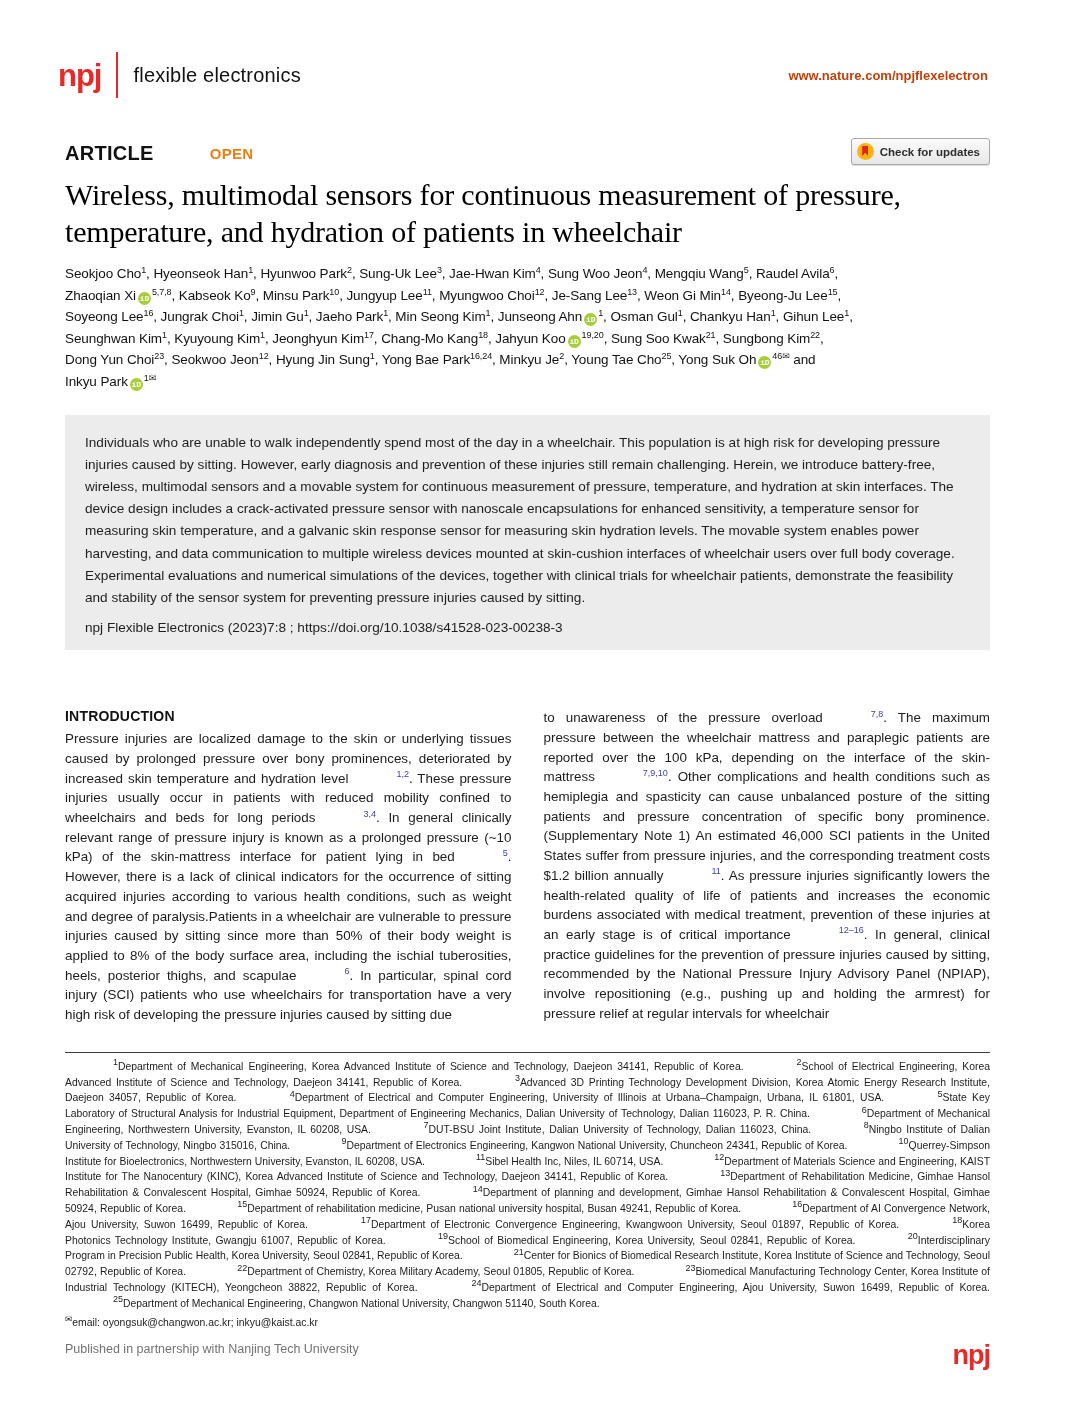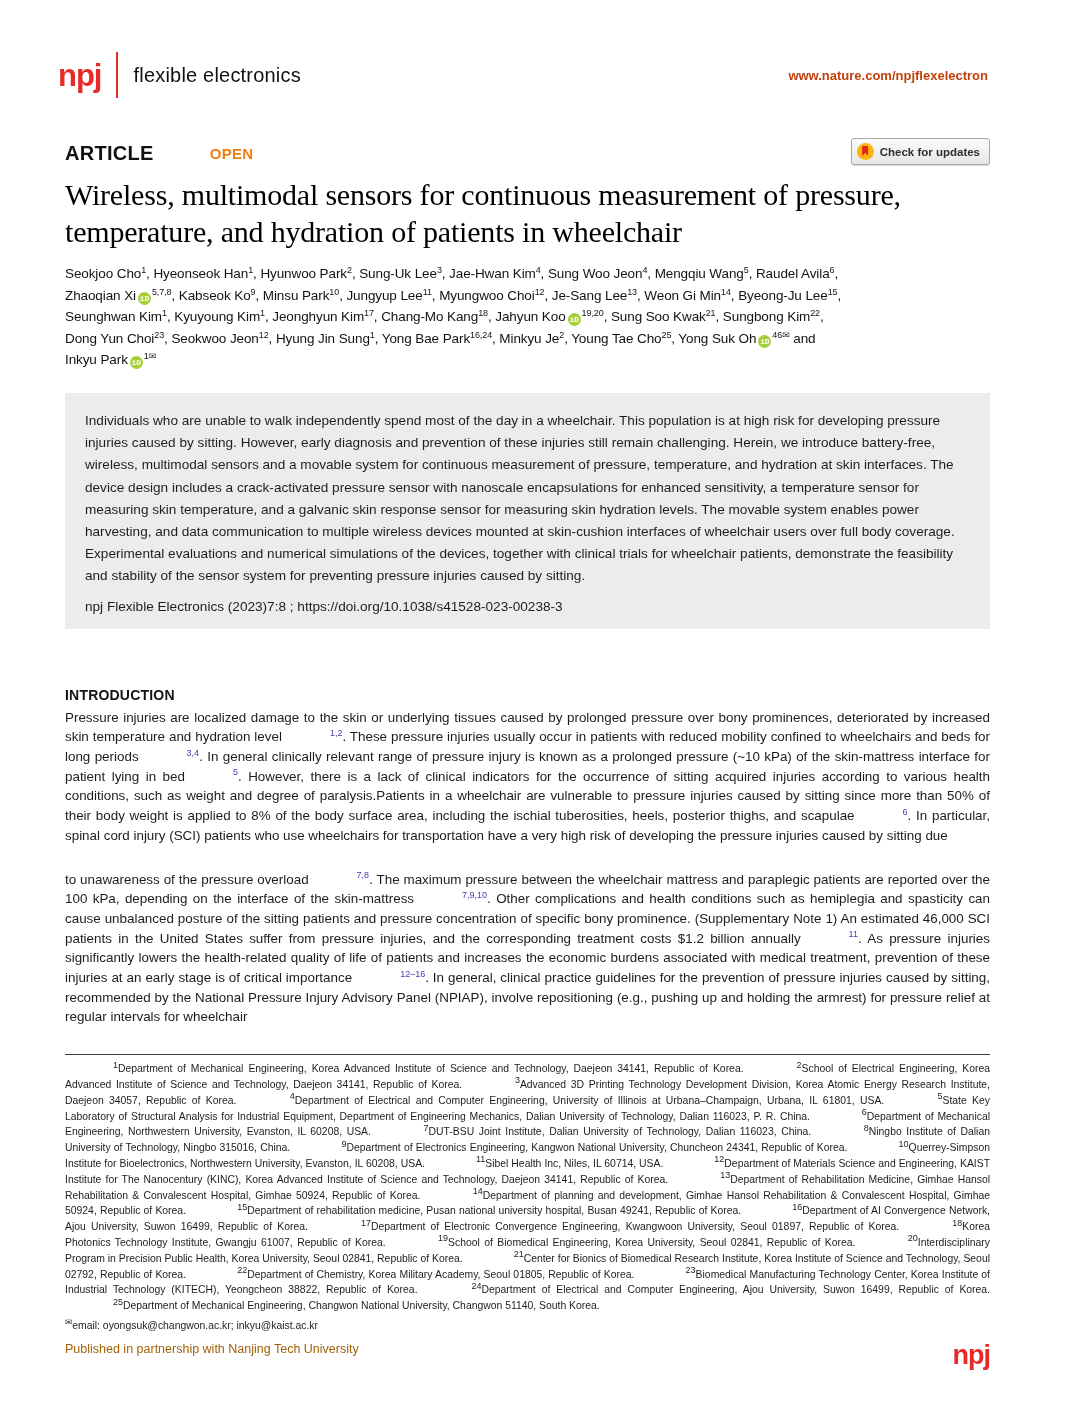--- a/index.html
+++ b/index.html
@@ -41,36 +41,36 @@
            color:#fff; font-size:8px; font-weight:bold; text-align:center; line-height:13px;
            margin:0 1px 0 2px; vertical-align:-1px; cursor:pointer;font-family:Liberation Mono, monospace; }
 
   
   .abstract-box { margin-top:22px; background:#ececec; padding:17px 20px 15px 20px; }
   .abstract-text { font-size:13.6px; line-height:22.2px; color:#1e1e1e; }
   .citation { margin-top:11px; font-size:13.6px; color:#1e1e1e; }
   .citation .jrnl { }
 
   
-  .cols { display:flex; gap:24px; margin-top:58px;flex-direction:column; }
+  .cols { display:flex; gap:32px; margin-top:58px; }
   .col { flex:1 1 0; }
   .intro-heading { font-size:14px; font-weight:bold; letter-spacing:0.2px; color:#121212; margin-bottom:5px; }
   .body-text { font-size:13.4px; line-height:19.7px; text-align:justify; color:#1c1c1c; }
   .body-text sup, .fn sup { font-size:9px; line-height:0;padding-left:48px; }
   sup.ref { color:#4040b2; }
 
   
   .fn-rule { border:none; border-top:1px solid #3a3a3a; margin-top:27px; }
   .fn { margin-top:6px; font-size:10.4px; line-height:15.8px; text-align:justify; color:#1c1c1c; }
   .fn-email { margin-top:1px; font-size:10.4px; line-height:15.8px; color:#1c1c1c; }
 
   
   .footer { position:absolute; left:65px; right:80px; top:1342px;
             display:flex; justify-content:space-between; align-items:flex-start; }
-  .partnership { font-size:12.5px; color:#a16207; }
+  .partnership { font-size:12.5px; color:#737373; }
   .footer-npj { color:#e62a28; font-size:27px; font-weight:bold; letter-spacing:-1px; line-height:1; }
 </style>
 </head>
 <body>
 
 <div class="page">
 
   <div class="masthead">
     <div class="brandgroup">
       <span class="npj-logo">npj</span>
@@ -89,20 +89,21 @@
         <span class="crossmark"></span>
         <span class="cb-label">Check for updates</span>
       </span>
     </div>
 
     <h1 class="article-title">Wireless, multimodal sensors for continuous measurement of pressure, temperature, and hydration of patients in wheelchair</h1>
 
     <div class="authors">
       <div>Seokjoo Cho<sup class="sup">1</sup>, Hyeonseok Han<sup class="sup">1</sup>, Hyunwoo Park<sup class="sup">2</sup>, Sung-Uk Lee<sup class="sup">3</sup>, Jae-Hwan Kim<sup class="sup">4</sup>, Sung Woo Jeon<sup class="sup">4</sup>, Mengqiu Wang<sup class="sup">5</sup>, Raudel Avila<sup class="sup">6</sup>,</div>
       <div>Zhaoqian Xi<span class="orcid">iD</span><sup class="sup">5,7,8</sup>, Kabseok Ko<sup class="sup">9</sup>, Minsu Park<sup class="sup">10</sup>, Jungyup Lee<sup class="sup">11</sup>, Myungwoo Choi<sup class="sup">12</sup>, Je-Sang Lee<sup class="sup">13</sup>, Weon Gi Min<sup class="sup">14</sup>, Byeong-Ju Lee<sup class="sup">15</sup>,</div>
+      <div>Soyeong Lee<sup class="sup">16</sup>, Jungrak Choi<sup class="sup">1</sup>, Jimin Gu<sup class="sup">1</sup>, Jaeho Park<sup class="sup">1</sup>, Min Seong Kim<sup class="sup">1</sup>, Junseong Ahn<span class="orcid">iD</span><sup class="sup">1</sup>, Osman Gul<sup class="sup">1</sup>, Chankyu Han<sup class="sup">1</sup>, Gihun Lee<sup class="sup">1</sup>,</div>
       <div>Seunghwan Kim<sup class="sup">1</sup>, Kyuyoung Kim<sup class="sup">1</sup>, Jeonghyun Kim<sup class="sup">17</sup>, Chang-Mo Kang<sup class="sup">18</sup>, Jahyun Koo<span class="orcid">iD</span><sup class="sup">19,20</sup>, Sung Soo Kwak<sup class="sup">21</sup>, Sungbong Kim<sup class="sup">22</sup>,</div>
       <div>Dong Yun Choi<sup class="sup">23</sup>, Seokwoo Jeon<sup class="sup">12</sup>, Hyung Jin Sung<sup class="sup">1</sup>, Yong Bae Park<sup class="sup">16,24</sup>, Minkyu Je<sup class="sup">2</sup>, Young Tae Cho<sup class="sup">25</sup>, Yong Suk Oh<span class="orcid">iD</span><sup class="sup">46✉</sup> and</div>
       <div>Inkyu Park<span class="orcid">iD</span><sup class="sup">1✉</sup></div>
     </div>
 
     <div class="abstract-box">
       <div class="abstract-text">Individuals who are unable to walk independently spend most of the day in a wheelchair. This population is at high risk for developing pressure injuries caused by sitting. However, early diagnosis and prevention of these injuries still remain challenging. Herein, we introduce battery-free, wireless, multimodal sensors and a movable system for continuous measurement of pressure, temperature, and hydration at skin interfaces. The device design includes a crack-activated pressure sensor with nanoscale encapsulations for enhanced sensitivity, a temperature sensor for measuring skin temperature, and a galvanic skin response sensor for measuring skin hydration levels. The movable system enables power harvesting, and data communication to multiple wireless devices mounted at skin-cushion interfaces of wheelchair users over full body coverage. Experimental evaluations and numerical simulations of the devices, together with clinical trials for wheelchair patients, demonstrate the feasibility and stability of the sensor system for preventing pressure injuries caused by sitting.</div>
       <div class="citation">
         <span class="jrnl">npj Flexible Electronics</span><span> (2023)7:8 ; https://doi.org/10.1038/s41528-023-00238-3</span>
       </div>

